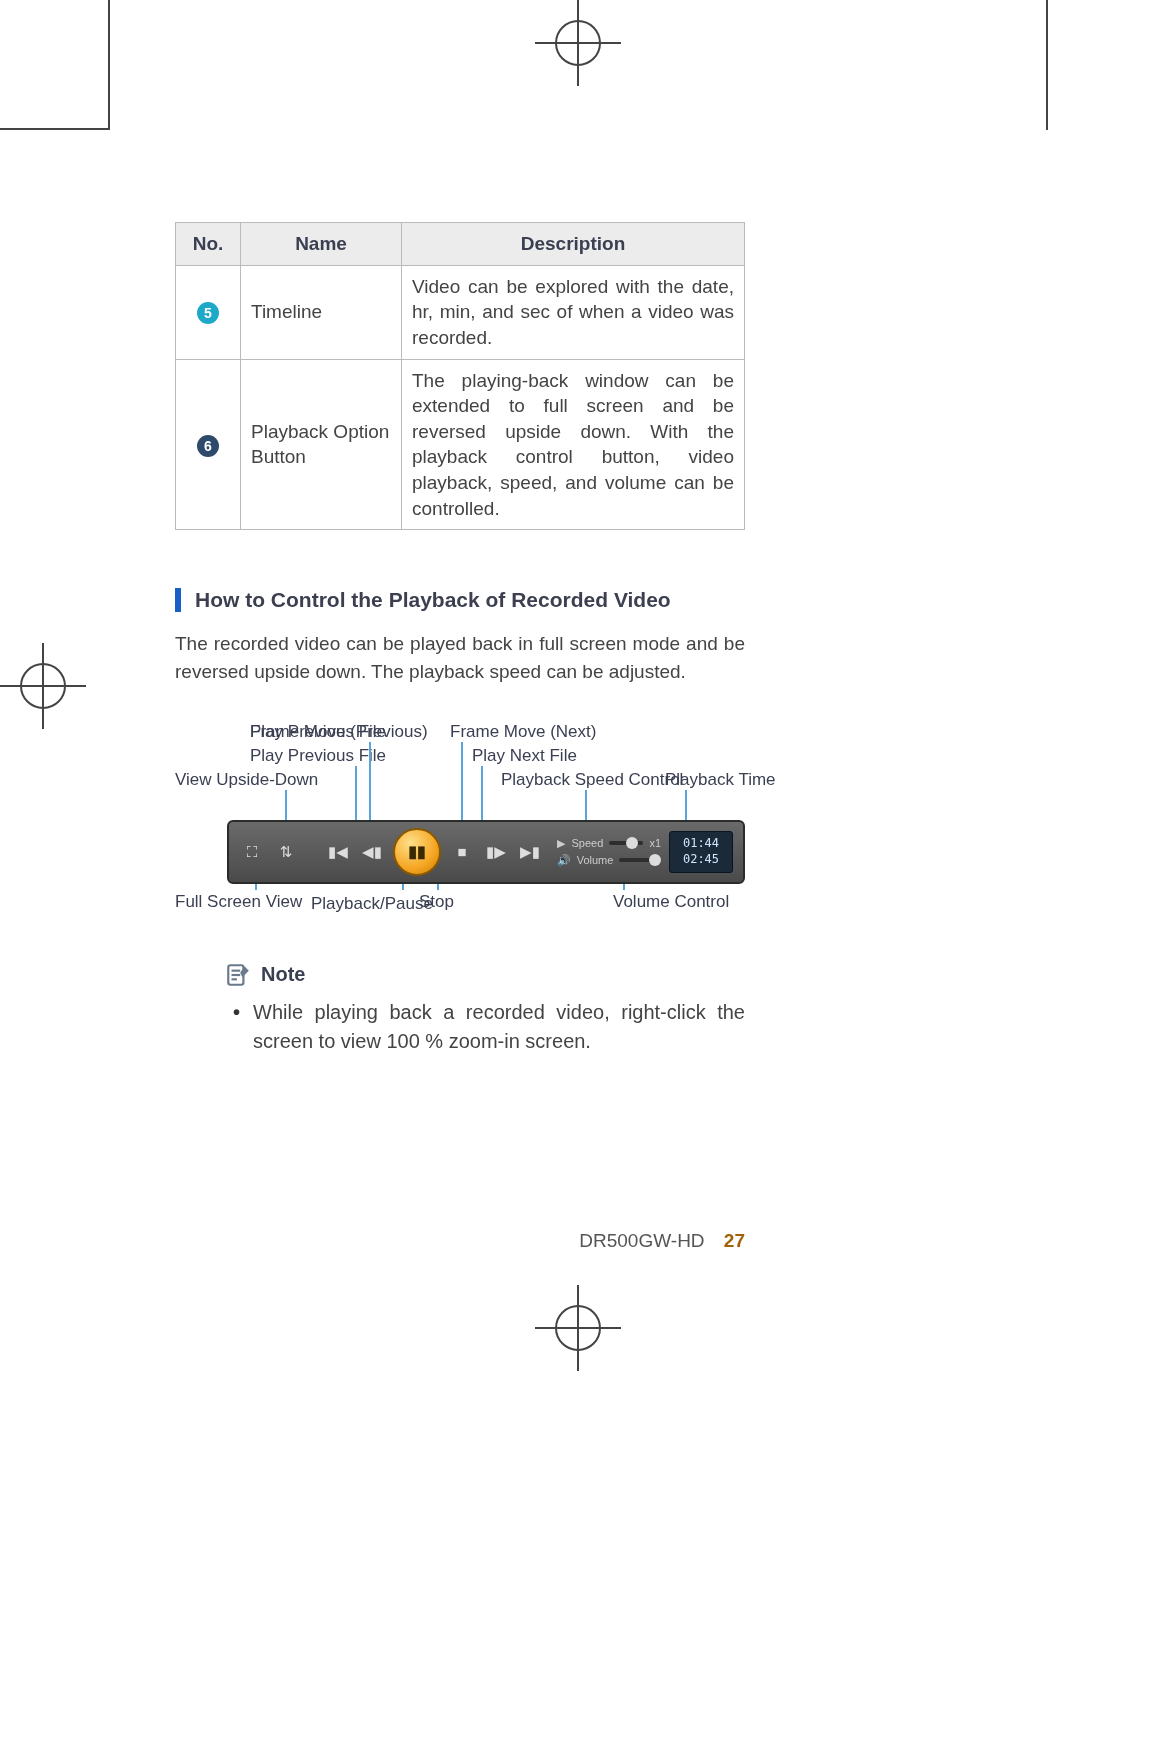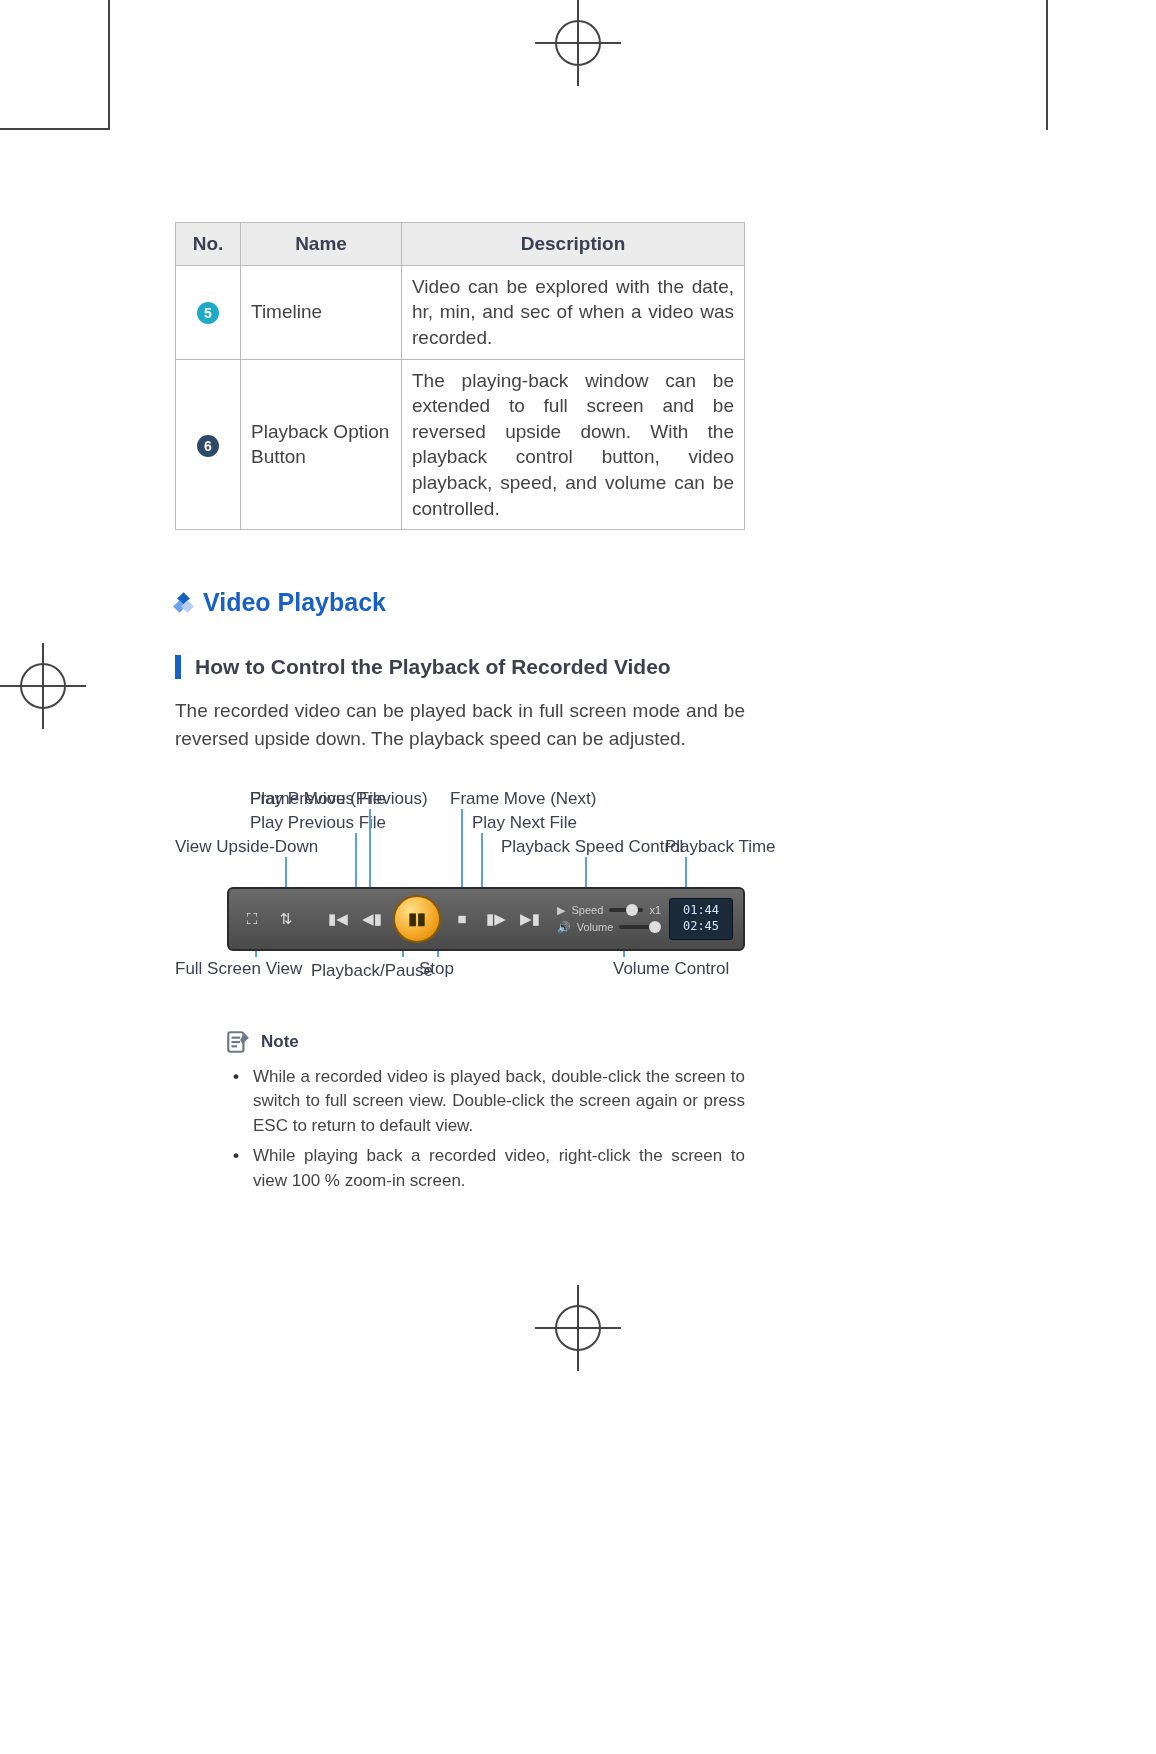--- a/index.html
+++ b/index.html
@@ -44,21 +44,21 @@
 .pb-icon{width:26px;height:26px;color:#ddd;display:flex;align-items:center;justify-content:center;font-size:15px}
 .pb-play{width:44px;height:44px;border-radius:50%;background:radial-gradient(circle at 35% 30%,#ffe08a,#f5a623 60%,#c97c00);border:2px solid #8a5800;display:flex;align-items:center;justify-content:center;color:#3a2a00;font-weight:700;font-size:16px}
 .pb-sep{width:10px}
 .pb-mid{flex:1;display:flex;flex-direction:column;gap:4px;font-size:11px;color:#ccc;padding-left:6px}
 .pb-slider{height:4px;background:#2e2e2e;border-radius:2px;position:relative}
 .pb-slider .knob{position:absolute;top:-4px;width:12px;height:12px;border-radius:50%;background:#ddd}
 .pb-time{width:62px;height:40px;background:#1a2a38;border:1px solid #0a1520;border-radius:3px;color:#cfe6ff;font-size:12px;display:flex;flex-direction:column;align-items:center;justify-content:center;line-height:1.3;font-family:monospace}
 .callout{position:absolute;width:2px;background:#5aa3d8}
 .callout .dot{position:absolute;left:-5px;width:12px;height:12px;border-radius:50%;background:#8fc7ea;border:1px solid #3b7ba8}
 
-.note{margin-top:50px;padding-left:50px;font-size:17px;color:#444}
+.note{margin-top:50px;padding-left:50px;font-size:20px;color:#444}
 .note-h{display:flex;align-items:center;gap:10px;font-weight:700;color:#3a3f52;margin-bottom:10px}
 .note-icon{width:26px;height:26px}
 .note ul{margin:0;padding-left:28px;list-style:none}
 .note li{position:relative;text-align:justify;line-height:1.45;margin-bottom:6px}
 .note li:before{content:"•";position:absolute;left:-20px;color:#333;font-weight:700}
 
 .footer{position:absolute;right:0;bottom:-60px;font-size:19px;color:#555}
 .footer b{color:#a16207;margin-left:14px}
 </style>
 </head>
@@ -97,28 +97,20 @@
         </tr>
         <tr>
           <td class="no"><span class="circ-num circ-navy">6</span></td>
           <td class="name">Playback Option Button</td>
           <td class="desc">The playing-back window can be extended to full screen and be reversed upside down. With the playback control button, video playback, speed, and volume can be controlled.</td>
         </tr>
       </tbody>
     </table>
 
     <div class="sect">
-      <div class="sect-h">
-        <span class="diamond-icon">
-            <span class="d1"></span>
-            <span class="d2"></span>
-            <span class="d3"></span>
-          </span>
-        <span>Video Playback</span>
-      </div>
       <div class="sub-h">
         <span class="sub-bar"></span>
         <span>How to Control the Playback of Recorded Video</span>
       </div>
       <div class="para">The recorded video can be played back in full screen mode and be reversed upside down. The playback speed can be adjusted.</div>
 
       <div class="pbfig">
 
         <span class="pb-label" style="left:75px;top:0">Frame Move (Previous)</span>
         <span class="pb-label" style="left:75px;top:24">Play Previous File</span>
@@ -207,21 +199,20 @@
           <svg class="note-icon" viewBox="0 0 24 24">
             <rect x="3" y="3" width="14" height="18" rx="2" fill="none" stroke="#6a7a8a" stroke-width="2"></rect>
             <line x1="6" y1="8" x2="14" y2="8" stroke="#6a7a8a" stroke-width="2"></line>
             <line x1="6" y1="12" x2="14" y2="12" stroke="#6a7a8a" stroke-width="2"></line>
             <line x1="6" y1="16" x2="11" y2="16" stroke="#6a7a8a" stroke-width="2"></line>
             <path d="M18 4 L22 8 L16 14 L14 10 Z" fill="#6a7a8a"></path>
           </svg>
           <span>Note</span>
         </div>
         <ul>
-          <li>While a recorded video is played back, double-click the screen to switch to full screen view. Double-click the screen again or press ESC to return to default view.</li>
           <li>While playing back a recorded video, right-click the screen to view 100 % zoom-in screen.</li>
         </ul>
       </div>
     </div>
 
     <div class="footer" style="position:absolute;bottom:-190px;right:0">
       <span>DR500GW-HD</span>
       <b>27</b>
     </div>
   </div>

